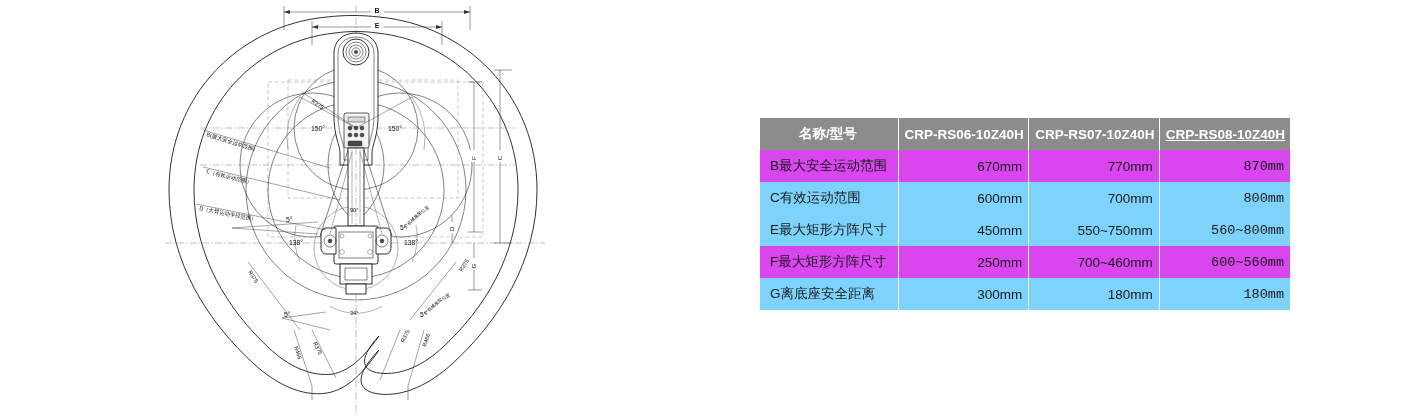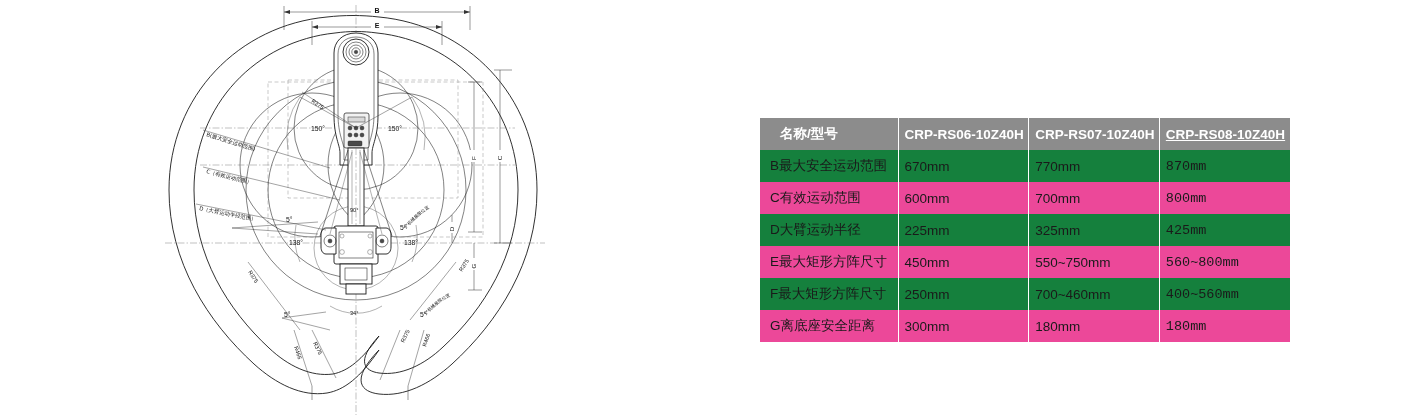--- a/index.html
+++ b/index.html
@@ -36,36 +36,36 @@
     color:#ffffff;
     font-weight:bold;
     font-size:13.5px;
     padding:7px 6px;
     text-align:right;
     border-right:1px solid #ffffff;
     white-space:nowrap;
   }
   table.spec thead th:last-child{border-right:none;text-decoration:underline;}
   table.spec thead th.name-col{
-    text-align:left;
-    padding-left:20px;
+    text-align:center;
+    padding-left:4px;
   }
   table.spec tbody td{
     padding:7px 6px;
-    text-align:left;
+    text-align:right;
     border-right:1px solid #ffffff;
     white-space:nowrap;
   }
   table.spec tbody td:last-child{border-right:none;font-family:Liberation Mono, monospace;}
   table.spec tbody td.row-label{
     text-align:left;
     padding-left:10px;
   }
-  table.spec tbody tr.odd td{background:#15803d;}
-  table.spec tbody tr.even td{background:#ec4899;}
+  table.spec tbody tr.odd td{background:#d946ef;}
+  table.spec tbody tr.even td{background:#7dd3fc;}
 
   
   .dimtxt{font-family:"Liberation Sans",sans-serif;font-size:6.2px;fill:#111;}
   .dimtxt-b{font-family:"Liberation Sans",sans-serif;font-size:7px;fill:#111;font-weight:bold;}
   .ang{font-family:"Liberation Sans",sans-serif;font-size:6.8px;fill:#111;}
   .rad{font-family:"Liberation Sans",sans-serif;font-size:5.6px;fill:#111;}
   .cn{font-family:"DejaVu Sans",sans-serif;font-size:5.4px;fill:#111;}
   .cn-s{font-family:"DejaVu Sans",sans-serif;font-size:4.4px;fill:#111;}
   .ol{fill:none;stroke:#1a1a1a;stroke-width:0.9;}
   .ol-t{fill:none;stroke:#1a1a1a;stroke-width:0.55;}
@@ -327,37 +327,31 @@
           <td>670mm</td>
           <td>770mm</td>
           <td>870mm</td>
         </tr>
         <tr class="even">
           <td class="row-label">C有效运动范围</td>
           <td>600mm</td>
           <td>700mm</td>
           <td>800mm</td>
         </tr>
-        <tr class="odd">
-          <td class="row-label">D大臂运动半径</td>
-          <td>225mm</td>
-          <td>325mm</td>
-          <td>425mm</td>
-        </tr>
         <tr class="even">
           <td class="row-label">E最大矩形方阵尺寸</td>
           <td>450mm</td>
           <td>550~750mm</td>
           <td>560~800mm</td>
         </tr>
         <tr class="odd">
           <td class="row-label">F最大矩形方阵尺寸</td>
           <td>250mm</td>
           <td>700~460mm</td>
-          <td>400~560mm</td>
+          <td>600~560mm</td>
         </tr>
         <tr class="even">
           <td class="row-label">G离底座安全距离</td>
           <td>300mm</td>
           <td>180mm</td>
           <td>180mm</td>
         </tr>
       </tbody>
     </table>
   </div>

